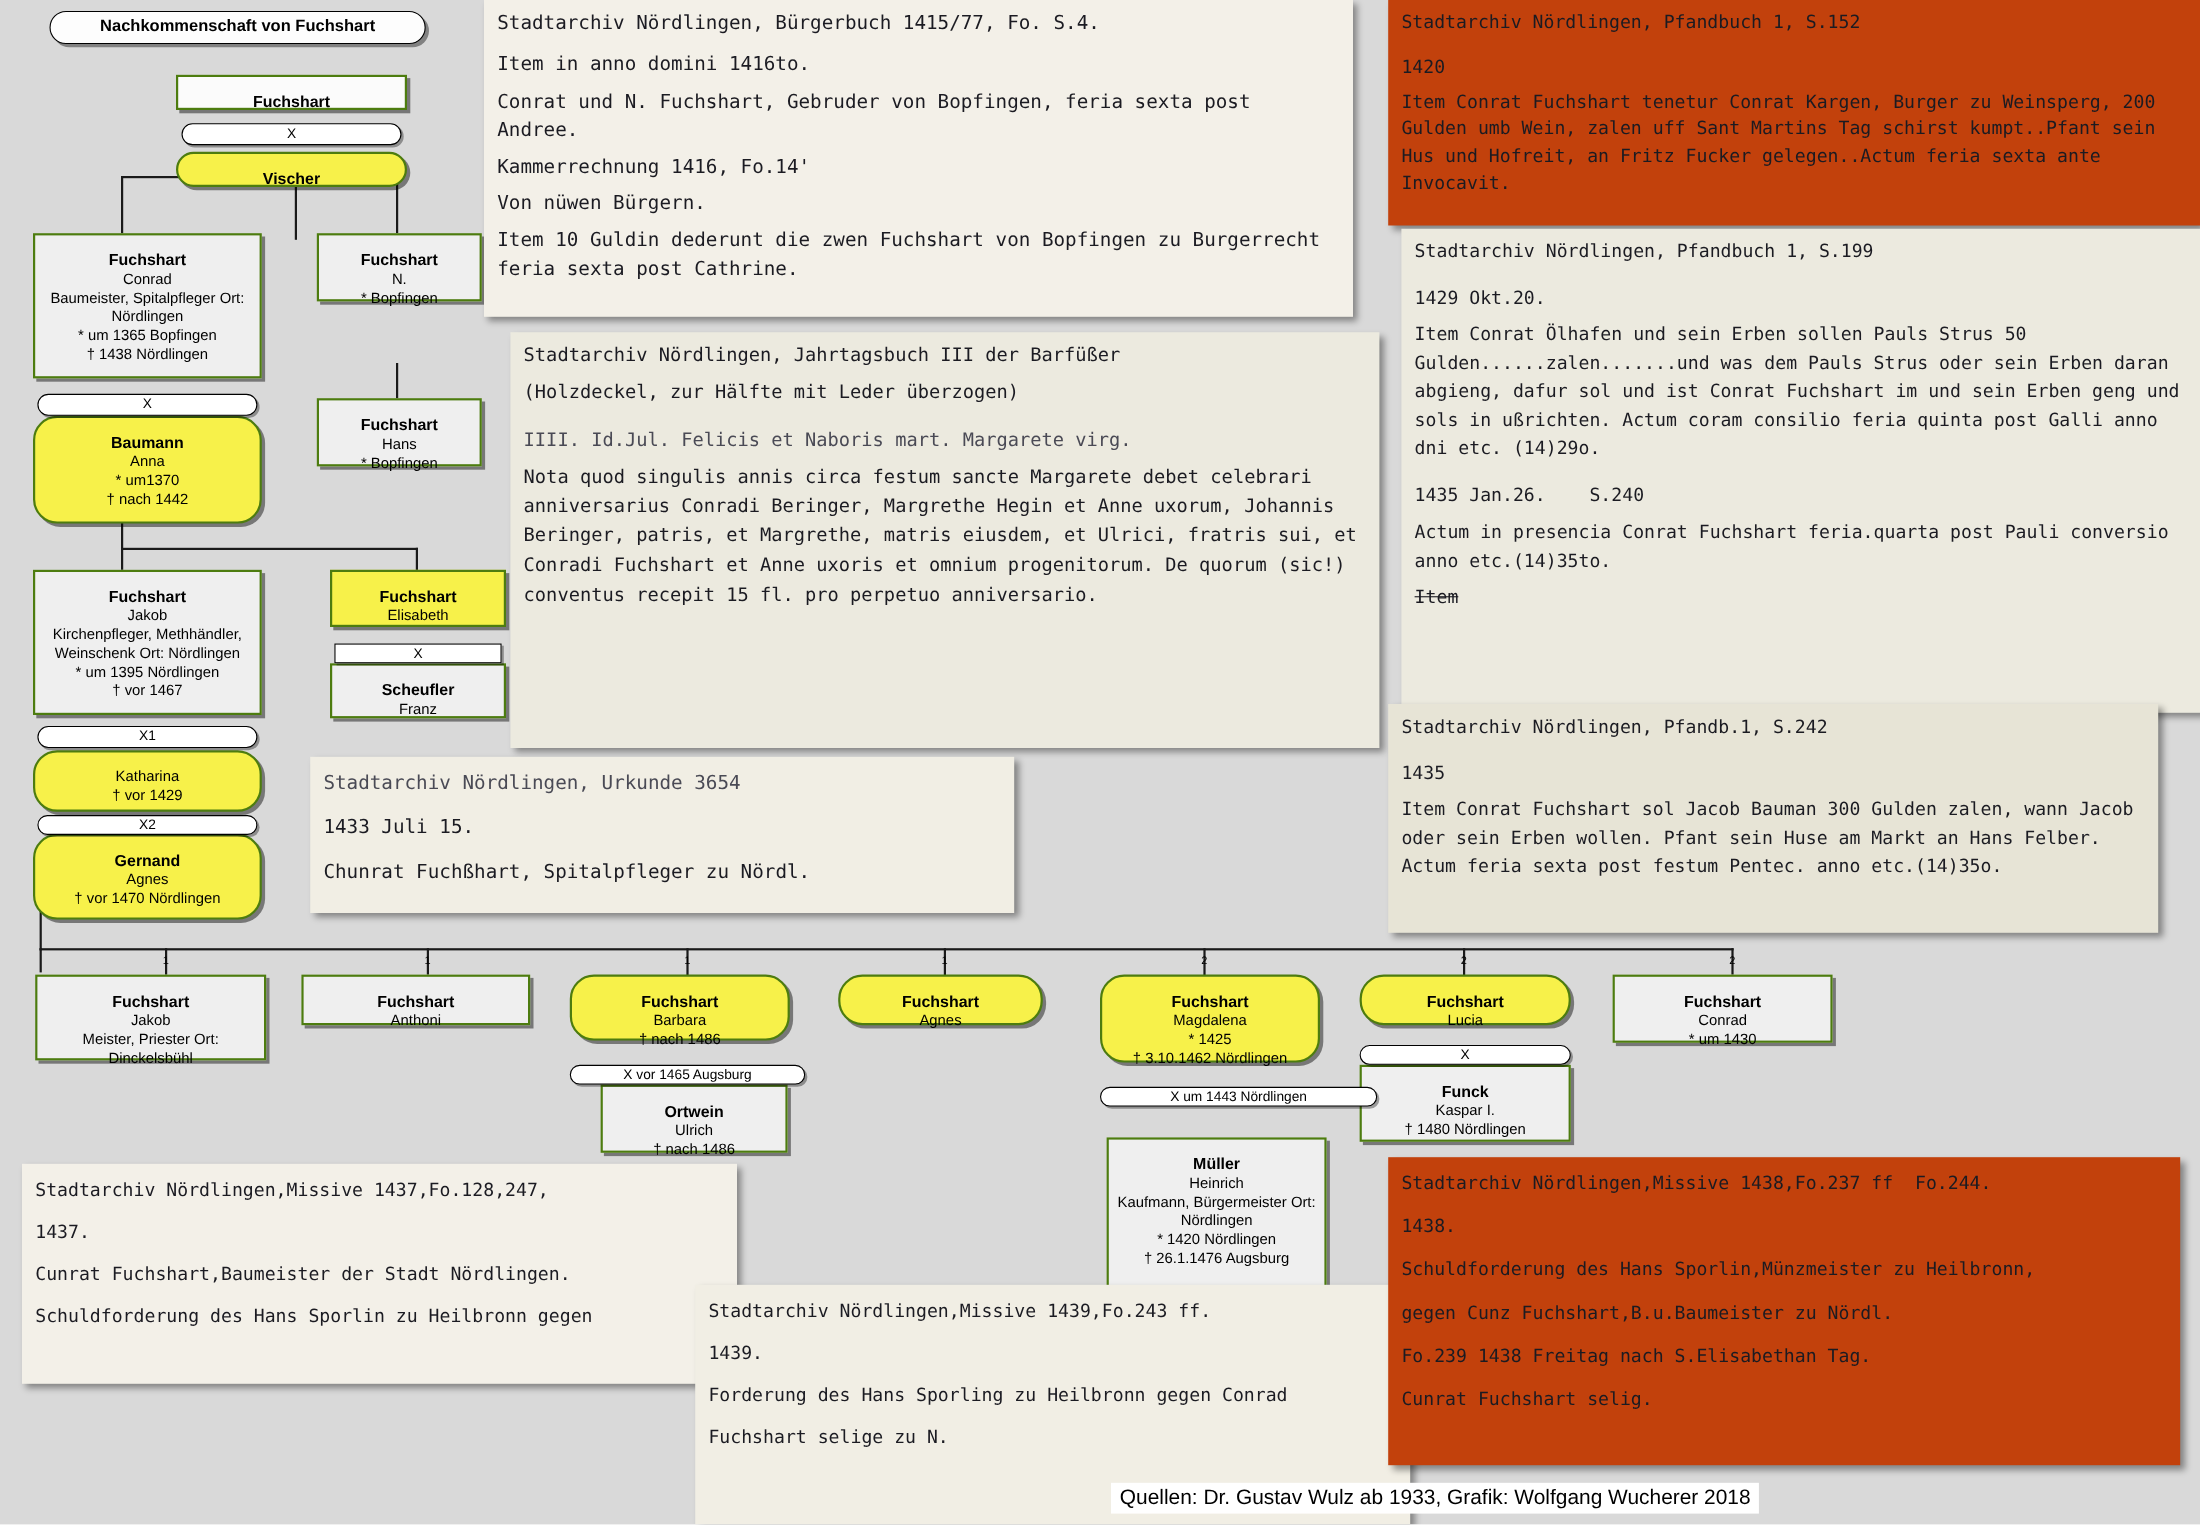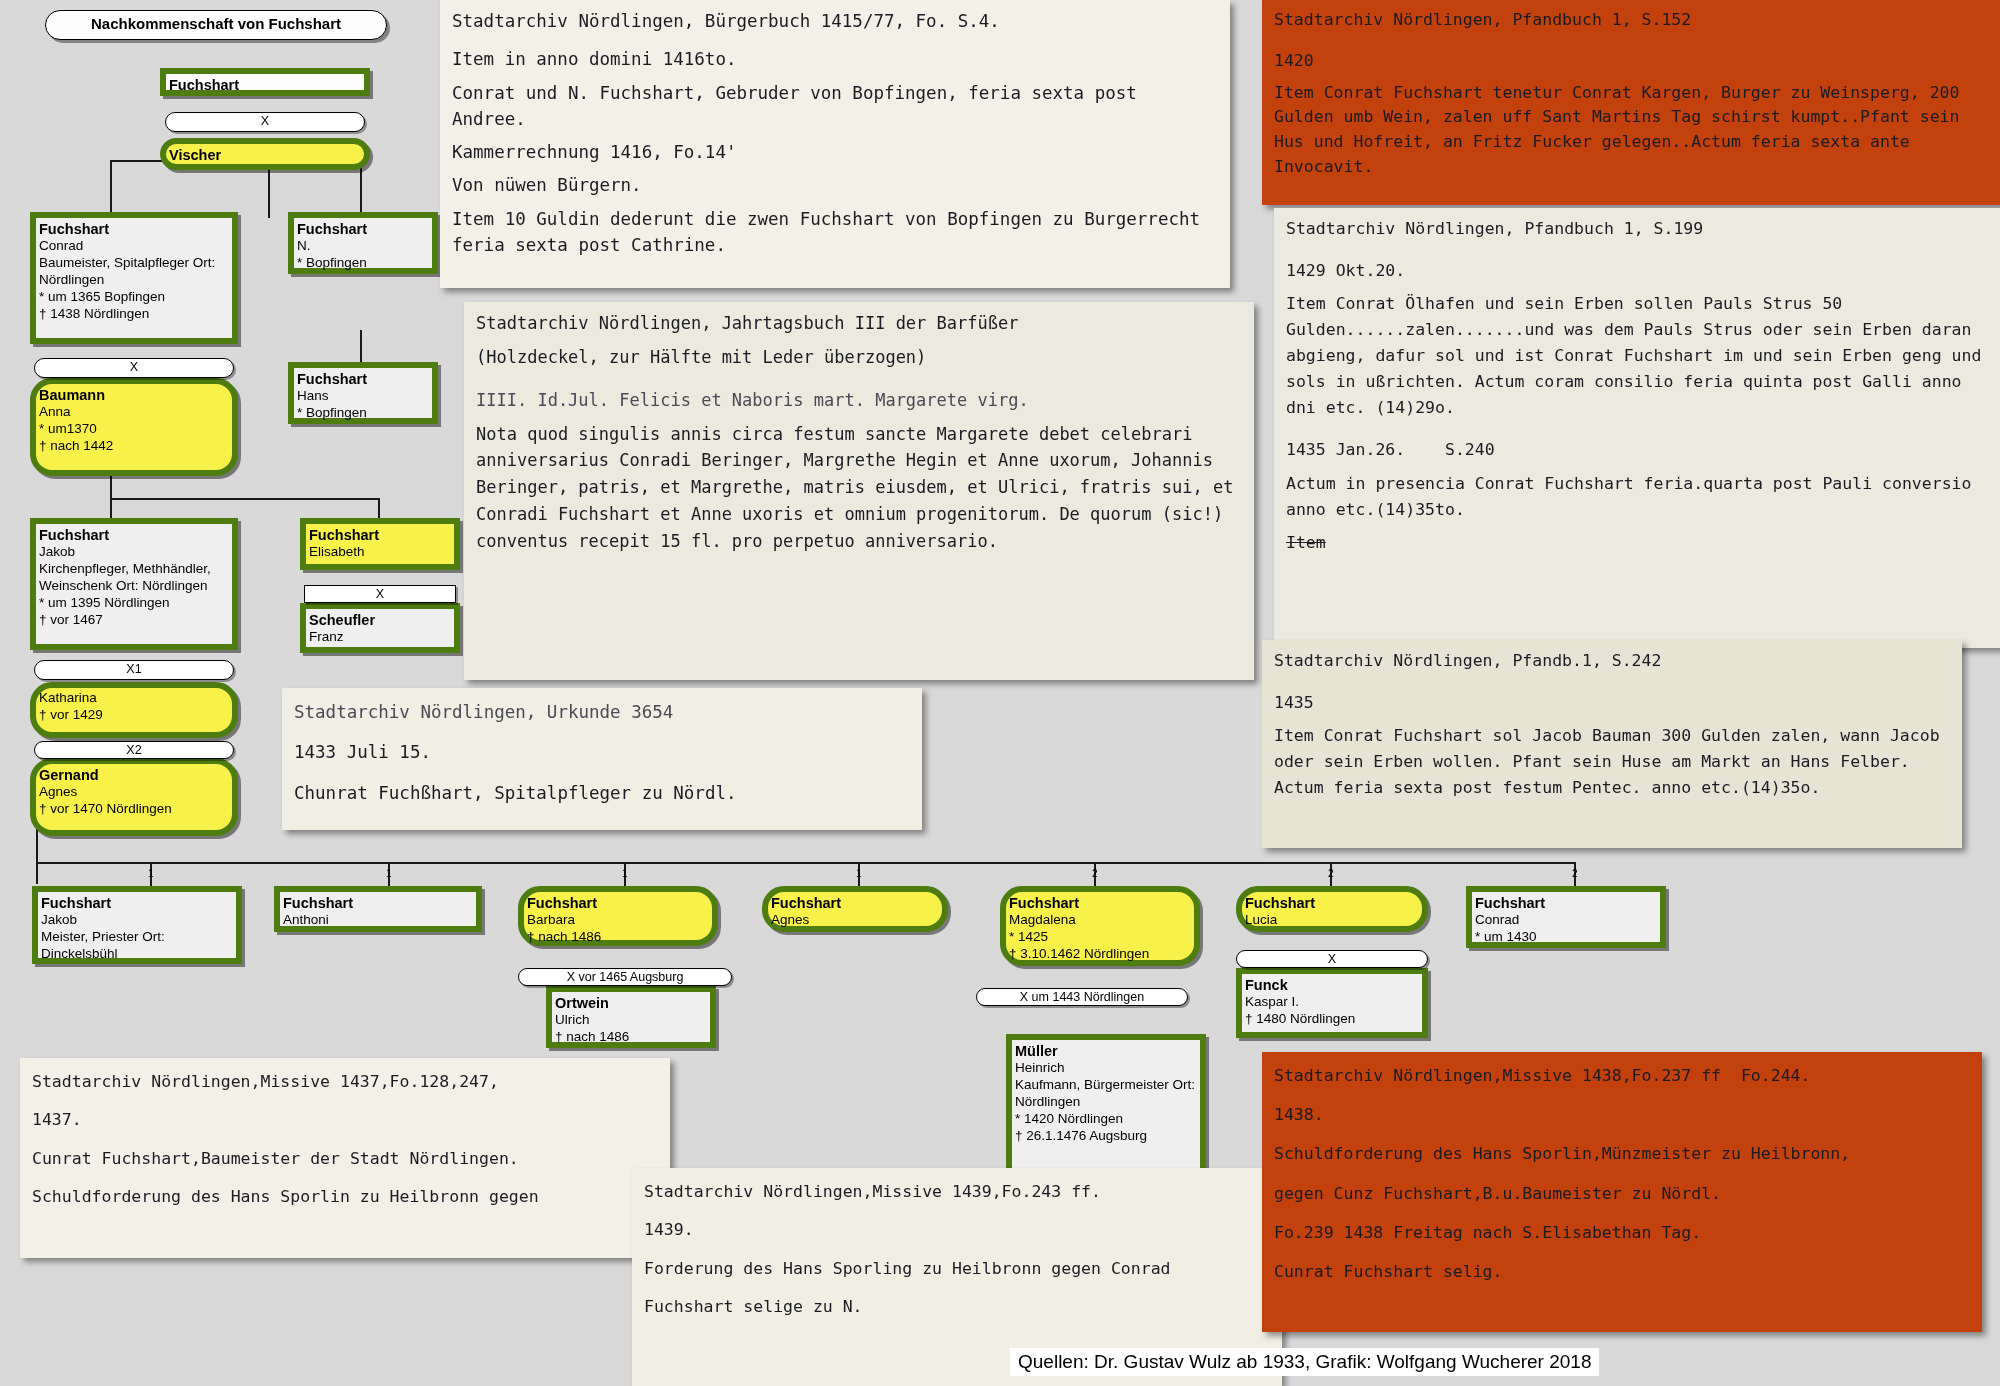--- a/index.html
+++ b/index.html
@@ -15,28 +15,28 @@
     width: 2000px;
     height: 1386px;
     background: #d9d9d9;
     overflow: hidden;
   }
 
   
   .gbox {
     position: absolute;
     box-sizing: border-box;
-    border: 6px solid #4d7c0f;
+    border: 2px solid #4d7c0f;
     background: #efefef;
     box-shadow: 3px 3px 0 rgba(0,0,0,0.45);
     font-size: 14px;
     line-height: 1.25;
-    text-align: left;
+    text-align: center;
     color: #000;
-    padding: 2px 3px;
+    padding: 14px 3px;
     z-index: 6;
   }
   .gbox .nm {
     font-weight: bold;
     font-size: 14.5px;
     display: block;
   }
   .gbox .ln { display: block; font-size: 13.5px; }
   .gbox.yellow { background: #f7f14a; }
   .gbox.rounded { border-radius: 22px; }
@@ -240,21 +240,21 @@
     <span class="ln">Agnes</span>
   </div>
 
   <div class="supnum" style="left:1092px; top:868px;">2</div>
   <div class="gbox yellow rounded" style="left:1000px; top:886px; width:200px; height:80px;">
     <span class="nm">Fuchshart</span>
     <span class="ln">Magdalena</span>
     <span class="ln">* 1425</span>
     <span class="ln">† 3.10.1462 Nördlingen</span>
   </div>
-  <div class="xbar rounded" style="left:976px; top:988px; width:212px; height:18px;">X um 1443 Nördlingen</div>
+  <div class="xbar rounded" style="left:1000px; top:988px; width:252px; height:18px;">X um 1443 Nördlingen</div>
   <div class="gbox" style="left:1006px; top:1006px; width:200px; height:146px;margin-top:28px;">
     <span class="nm">Müller</span>
     <span class="ln">Heinrich</span>
     <span class="ln">Kaufmann, Bürgermeister Ort: Nördlingen</span>
     <span class="ln">* 1420 Nördlingen</span>
     <span class="ln">† 26.1.1476 Augsburg</span>
   </div>
 
   <div class="supnum" style="left:1328px; top:868px;">2</div>
   <div class="gbox yellow rounded" style="left:1236px; top:886px; width:192px; height:46px;">

